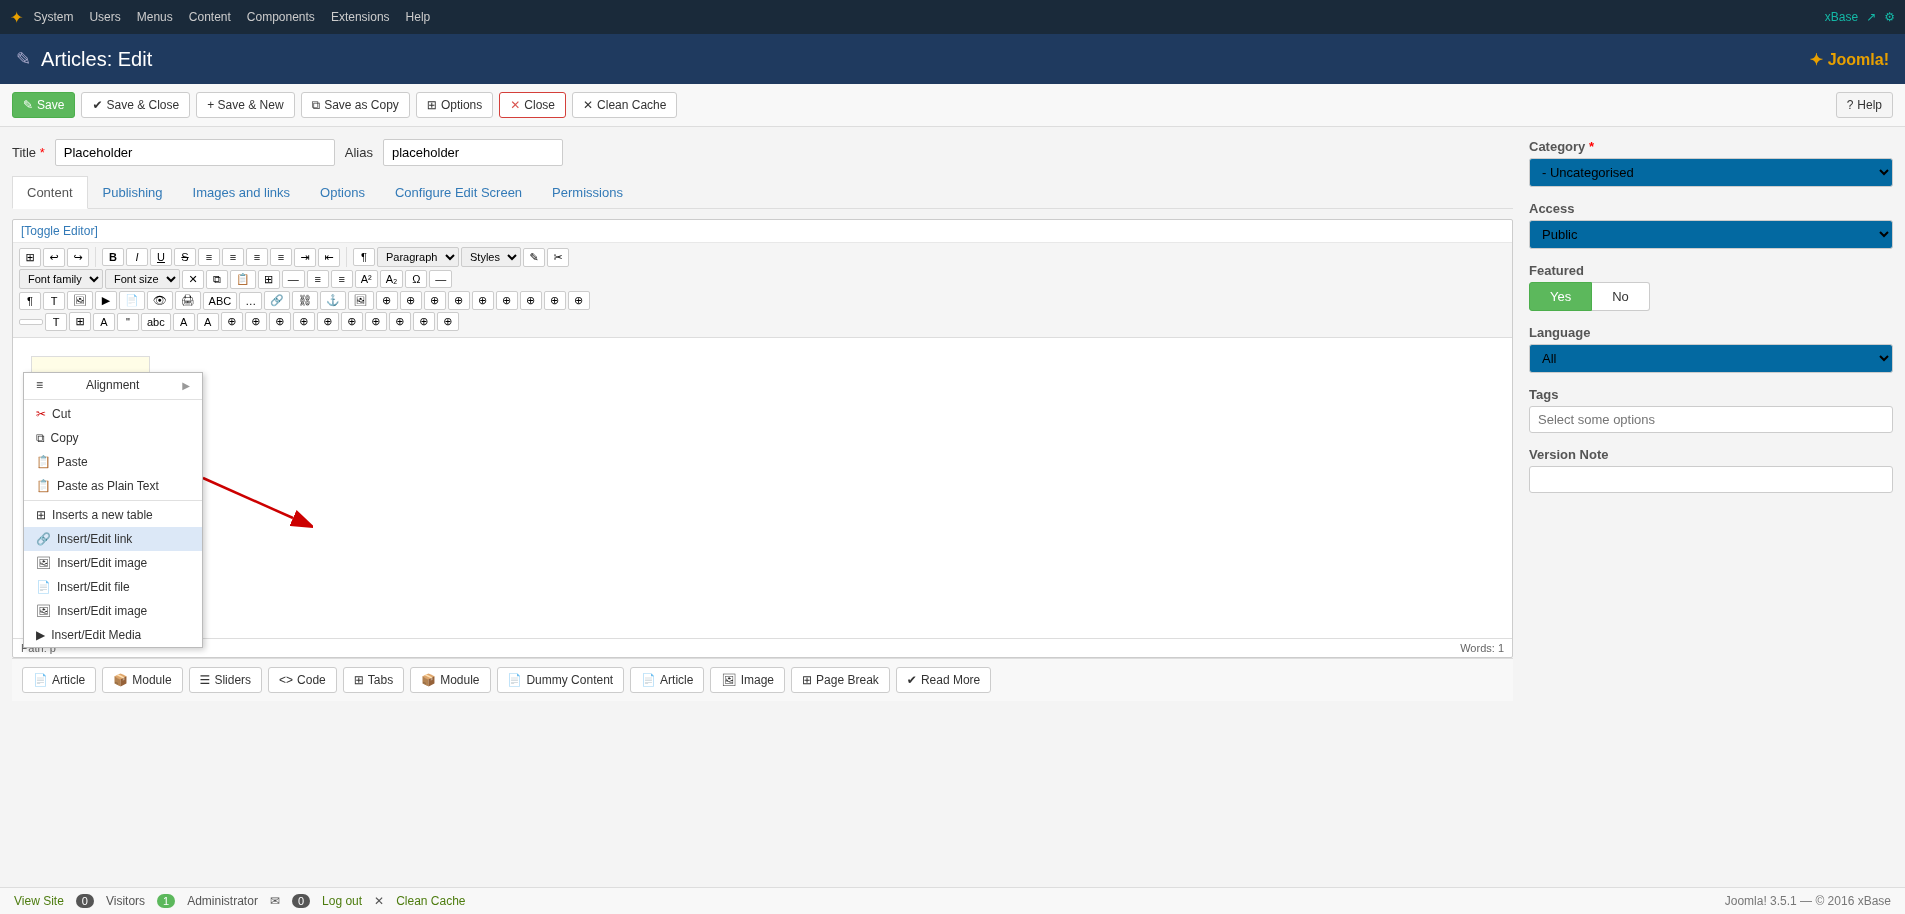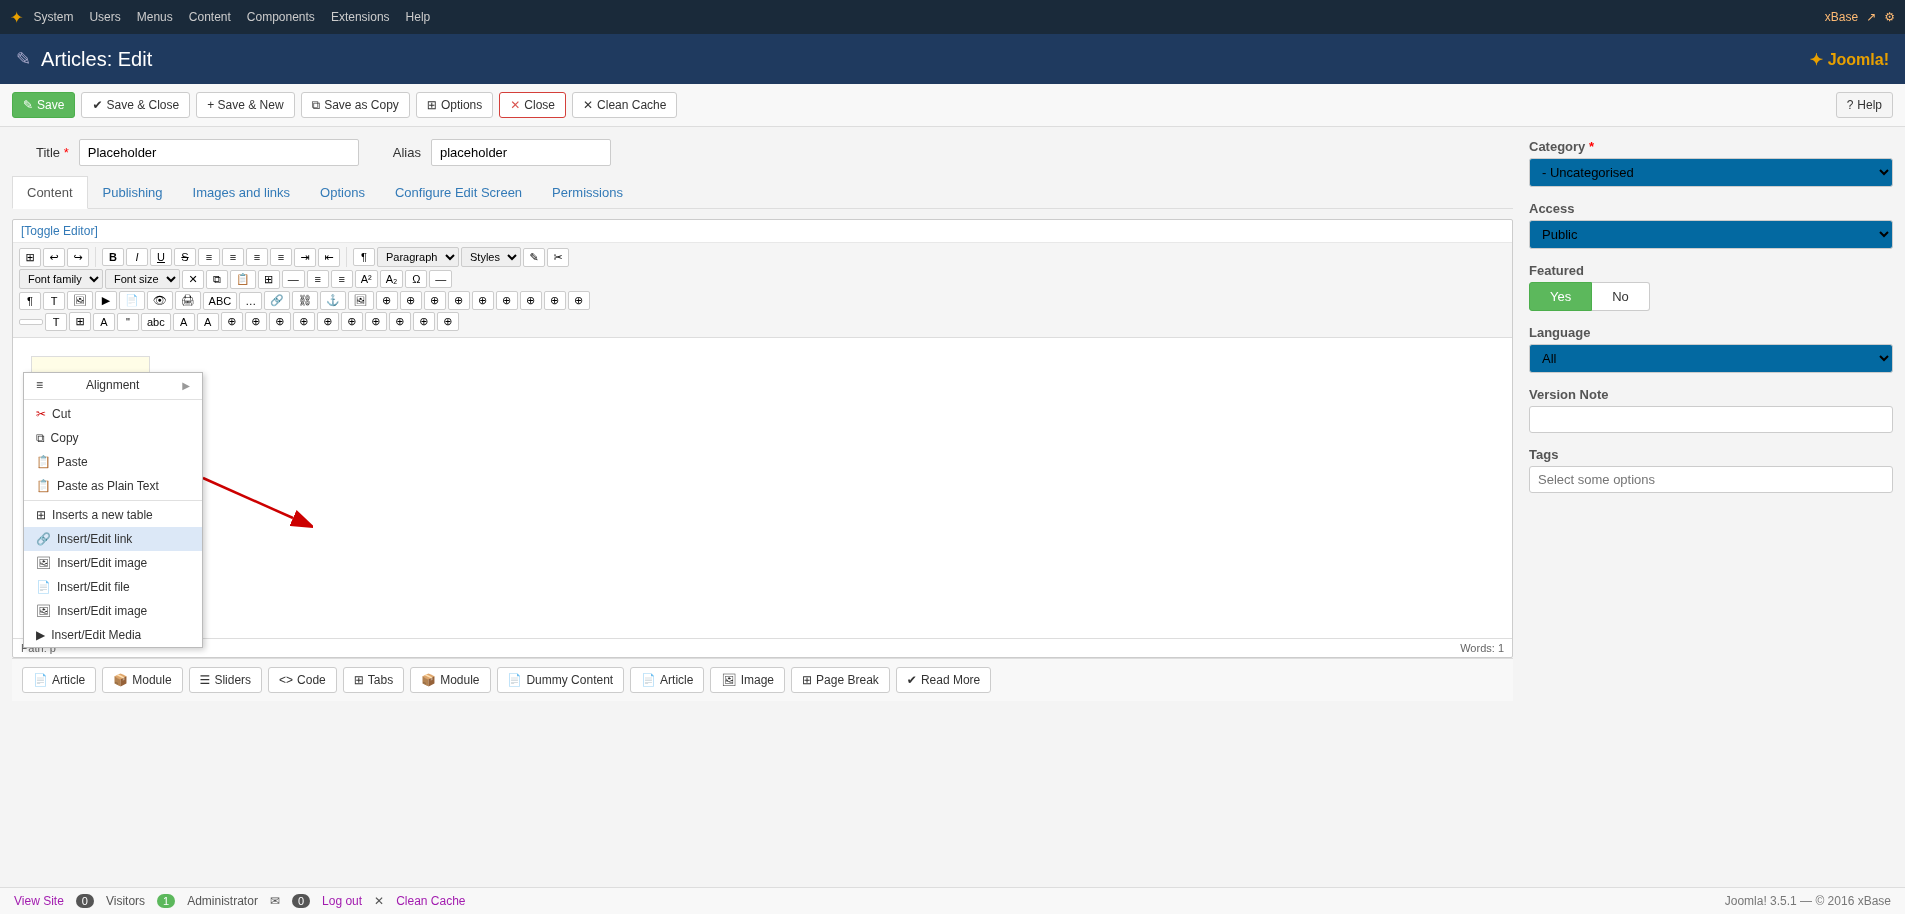--- a/index.html
+++ b/index.html
@@ -10,21 +10,21 @@
       background: #1a2a3a;
       color: #ccc;
       display: flex;
       align-items: center;
       justify-content: space-between;
       height: 34px;
       padding: 0 10px;
     }
     .top-navbar-left { display: flex; align-items: center; gap: 4px; }
     .top-navbar-left a { color: #ccc; text-decoration: none; font-size: 12px; padding: 0 6px; }
-    .top-navbar-right { display: flex; align-items: center; gap: 8px; font-size: 12px; color: #fdba74; }
+    .top-navbar-right { display: flex; align-items: center; gap: 8px; font-size: 12px; color: #14b8a6; }
 
     
     .header-bar {
       background: #1f3a5f;
       color: #fff;
       display: flex;
       align-items: center;
       justify-content: space-between;
       height: 50px;
       padding: 0 16px;
@@ -79,21 +79,21 @@
     .editor-section { flex: 1; min-width: 0; }
     .sidebar-section { width: 380px; min-width: 320px; padding-left: 16px; }
 
     
     .form-row {
       display: flex;
       align-items: center;
       gap: 10px;
       margin-bottom: 10px;
     }
-    .form-row label { font-size: 13px; color: #333; white-space: nowrap; margin-left: 24px; }
+    .form-row label { font-size: 13px; color: #333; white-space: nowrap; }
     .form-row label .required { color: red; }
     .form-row input[type="text"] {
       border: 1px solid #ccc;
       border-radius: 2px;
       padding: 5px 8px;
       font-size: 13px;
     }
     .title-input { width: 280px; }
     .alias-input { width: 180px; }
 
@@ -332,21 +332,21 @@
     .footer-left { display: flex; align-items: center; gap: 12px; }
     .footer-badge {
       background: #555;
       color: #fff;
       border-radius: 10px;
       padding: 1px 6px;
       font-size: 11px;
     }
     .footer-badge.green { background: #5cb85c; }
     .footer-right { font-size: 12px; color: #777; }
-    .footer-link { color: #a21caf; text-decoration: none; text-align: center; }
+    .footer-link { color: #4d7c0f; text-decoration: none; text-align: center; }
 
     
     .sep { border-left: 1px solid #ddd; height: 20px; margin: 0 4px; }
 
     
     .context-menu-divider { border-top: 1px solid #e0e0e0; margin: 2px 0; }
 
     body { padding-bottom: 40px; }
   </style>
 </head>
@@ -683,27 +683,27 @@
     </div>
 
     <div class="sidebar-block">
       <div class="sidebar-label">Language</div>
       <select class="sidebar-select">
         <option>All</option>
       </select>
     </div>
 
     <div class="sidebar-block">
+      <div class="sidebar-label">Tags</div>
+      <input type="text" class="tags-input" placeholder="Select some options" style="">
+    </div>
+
+    <div class="sidebar-block">
       <div class="sidebar-label">Version Note</div>
       <input type="text" class="version-note-input" value="" style="">
-    </div>
-
-    <div class="sidebar-block">
-      <div class="sidebar-label">Tags</div>
-      <input type="text" class="tags-input" placeholder="Select some options" style="">
     </div>
 
   </div>
 </div>
 
 <div class="footer-bar">
   <div class="footer-left">
     <a href="#" class="footer-link">View Site</a>
     <span class="footer-badge">0</span>
     <span>Visitors</span>

